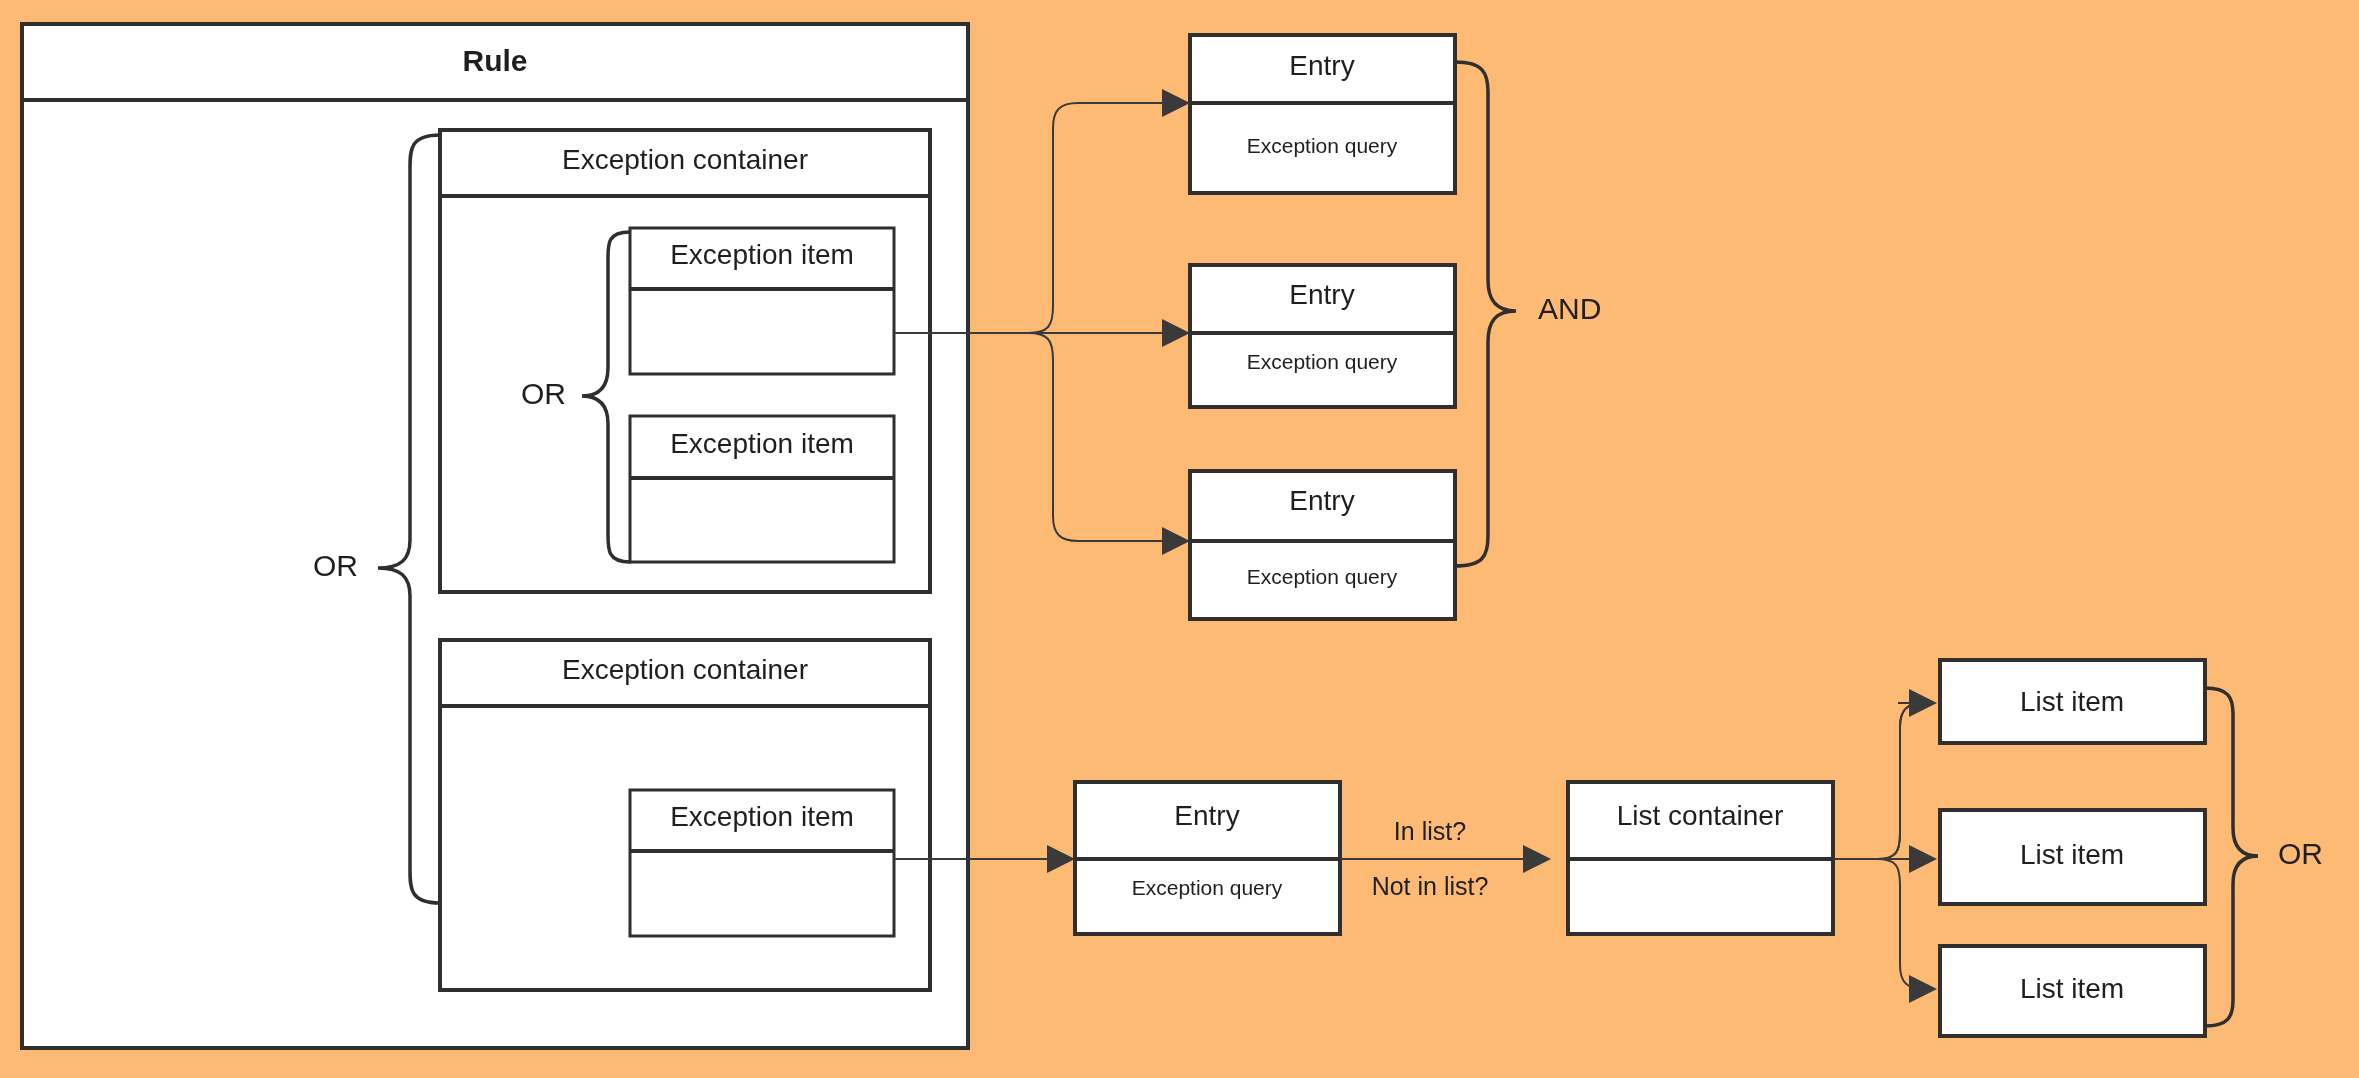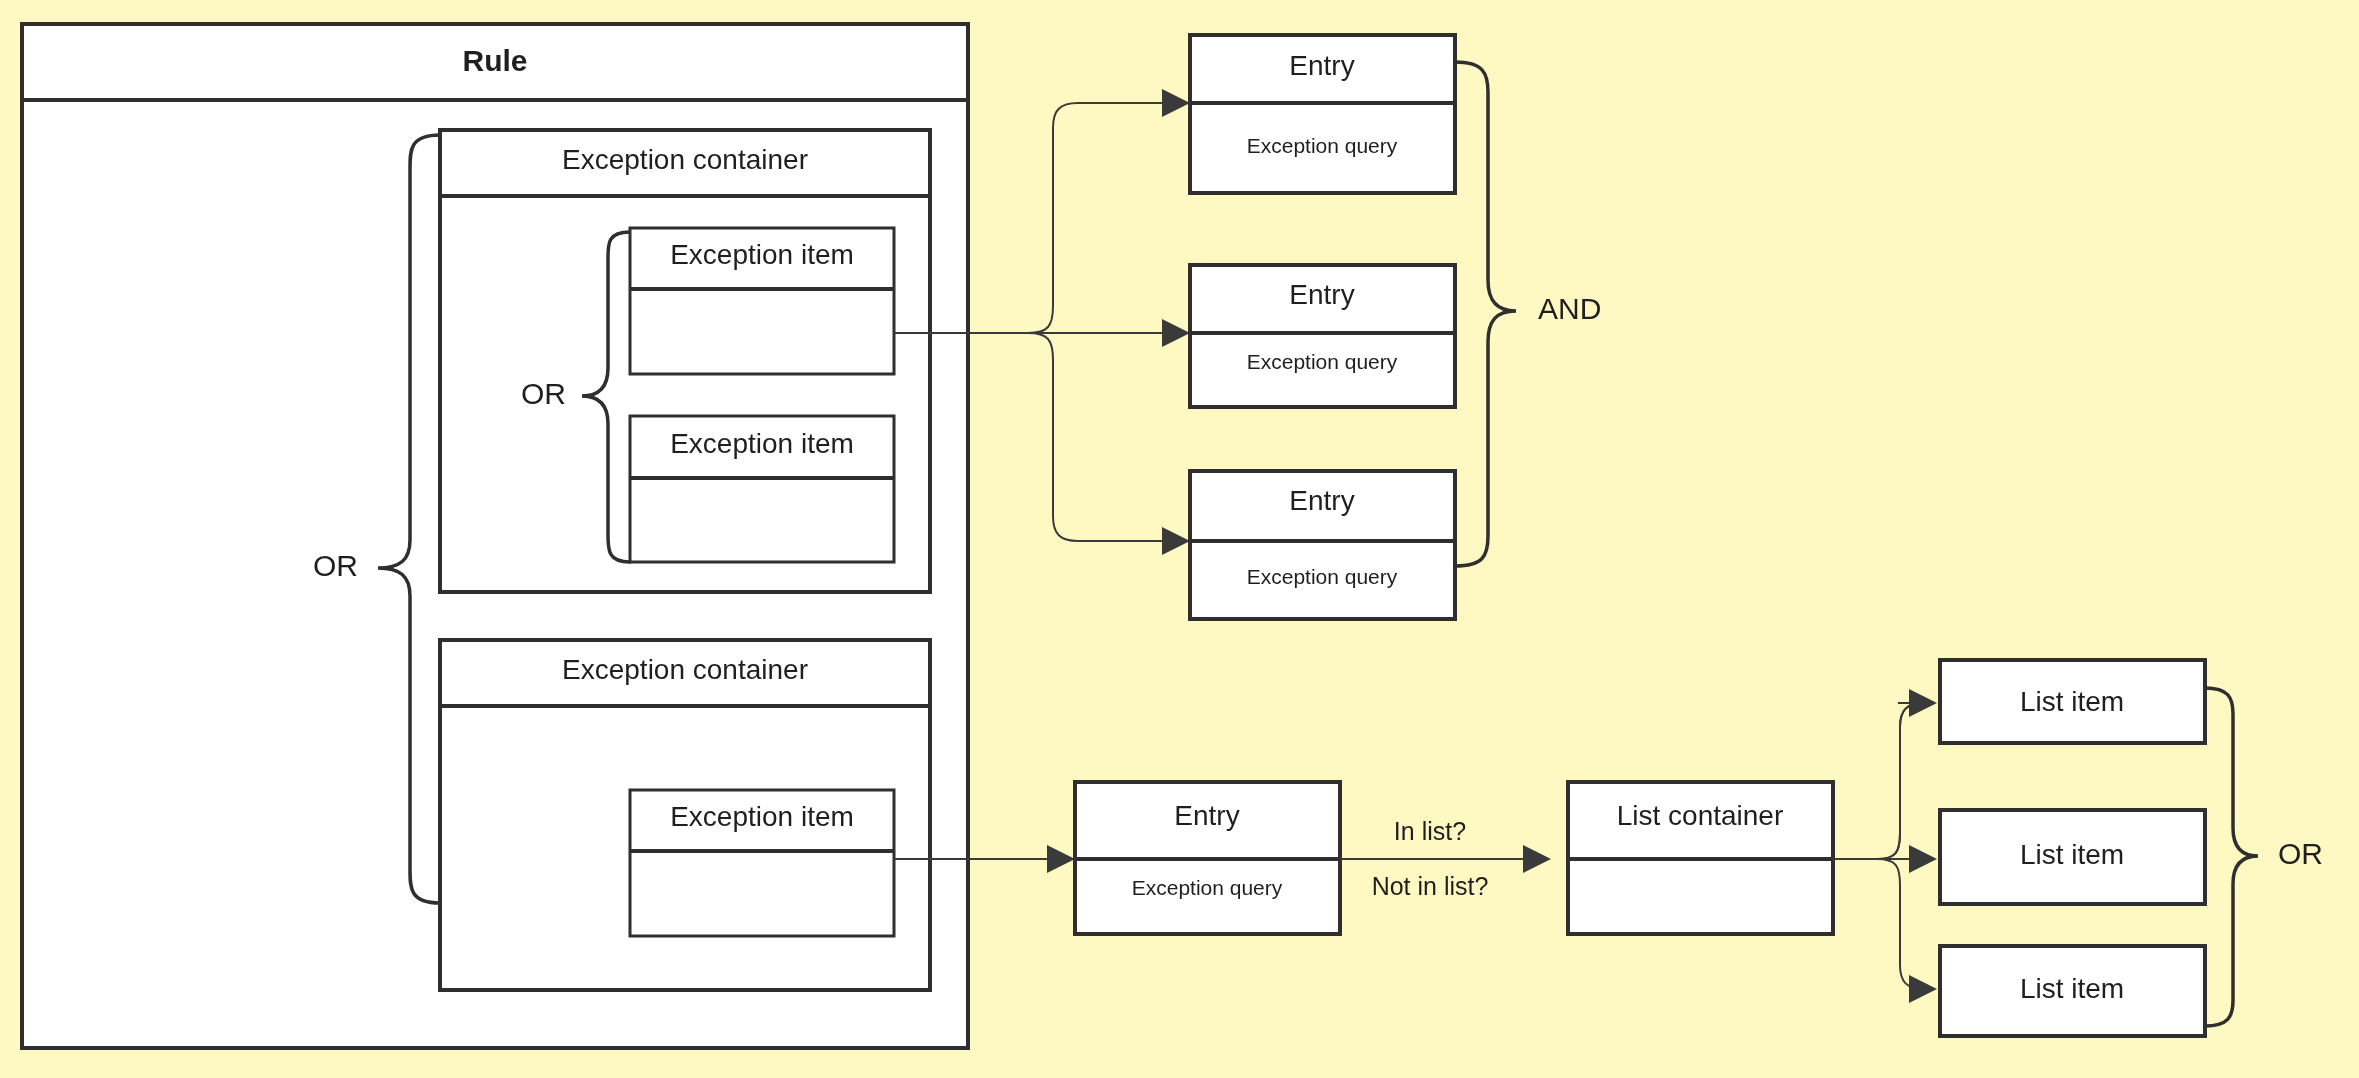--- a/index.html
+++ b/index.html
@@ -7,21 +7,21 @@
     padding: 0;
     background: #ffffff;
   }
   body {
     font-family: "Liberation Sans", sans-serif;
   }
   #diagram-root {
     position: relative;
     width: 2359px;
     height: 1078px;
-    background: #fef9c3;
+    background: #fdba74;
     overflow: hidden;
   }
   svg.layer {
     position: absolute;
     top: 0;
     left: 0;
     width: 2359px;
     height: 1078px;
   }
   

